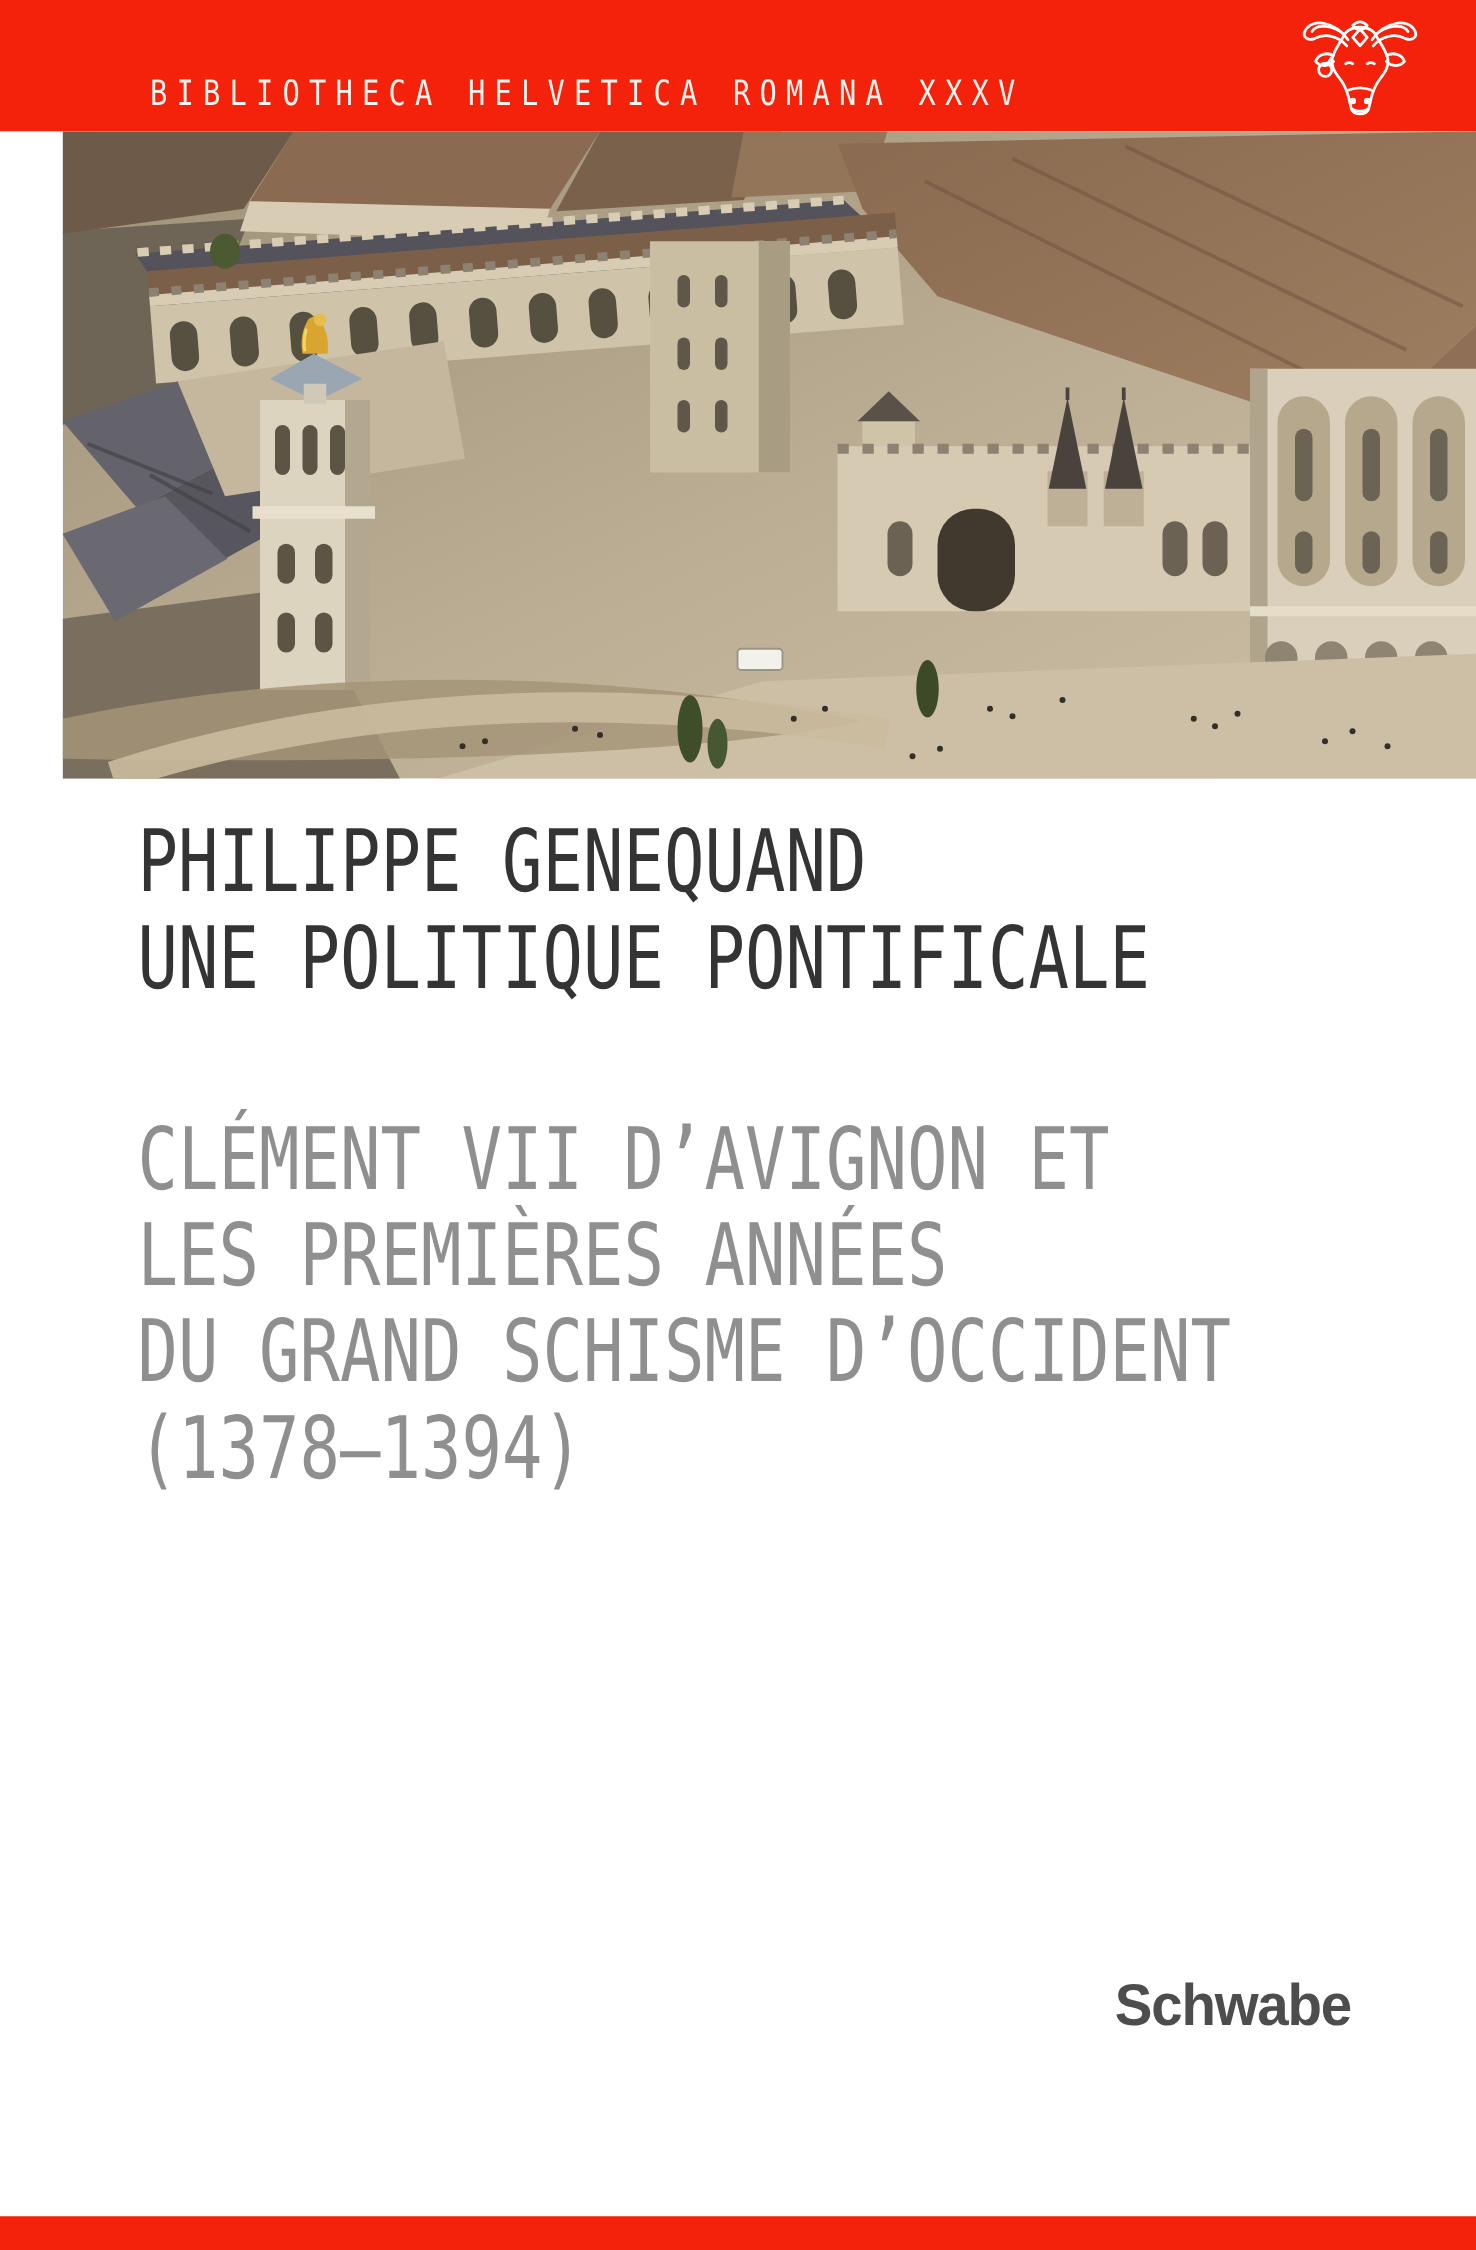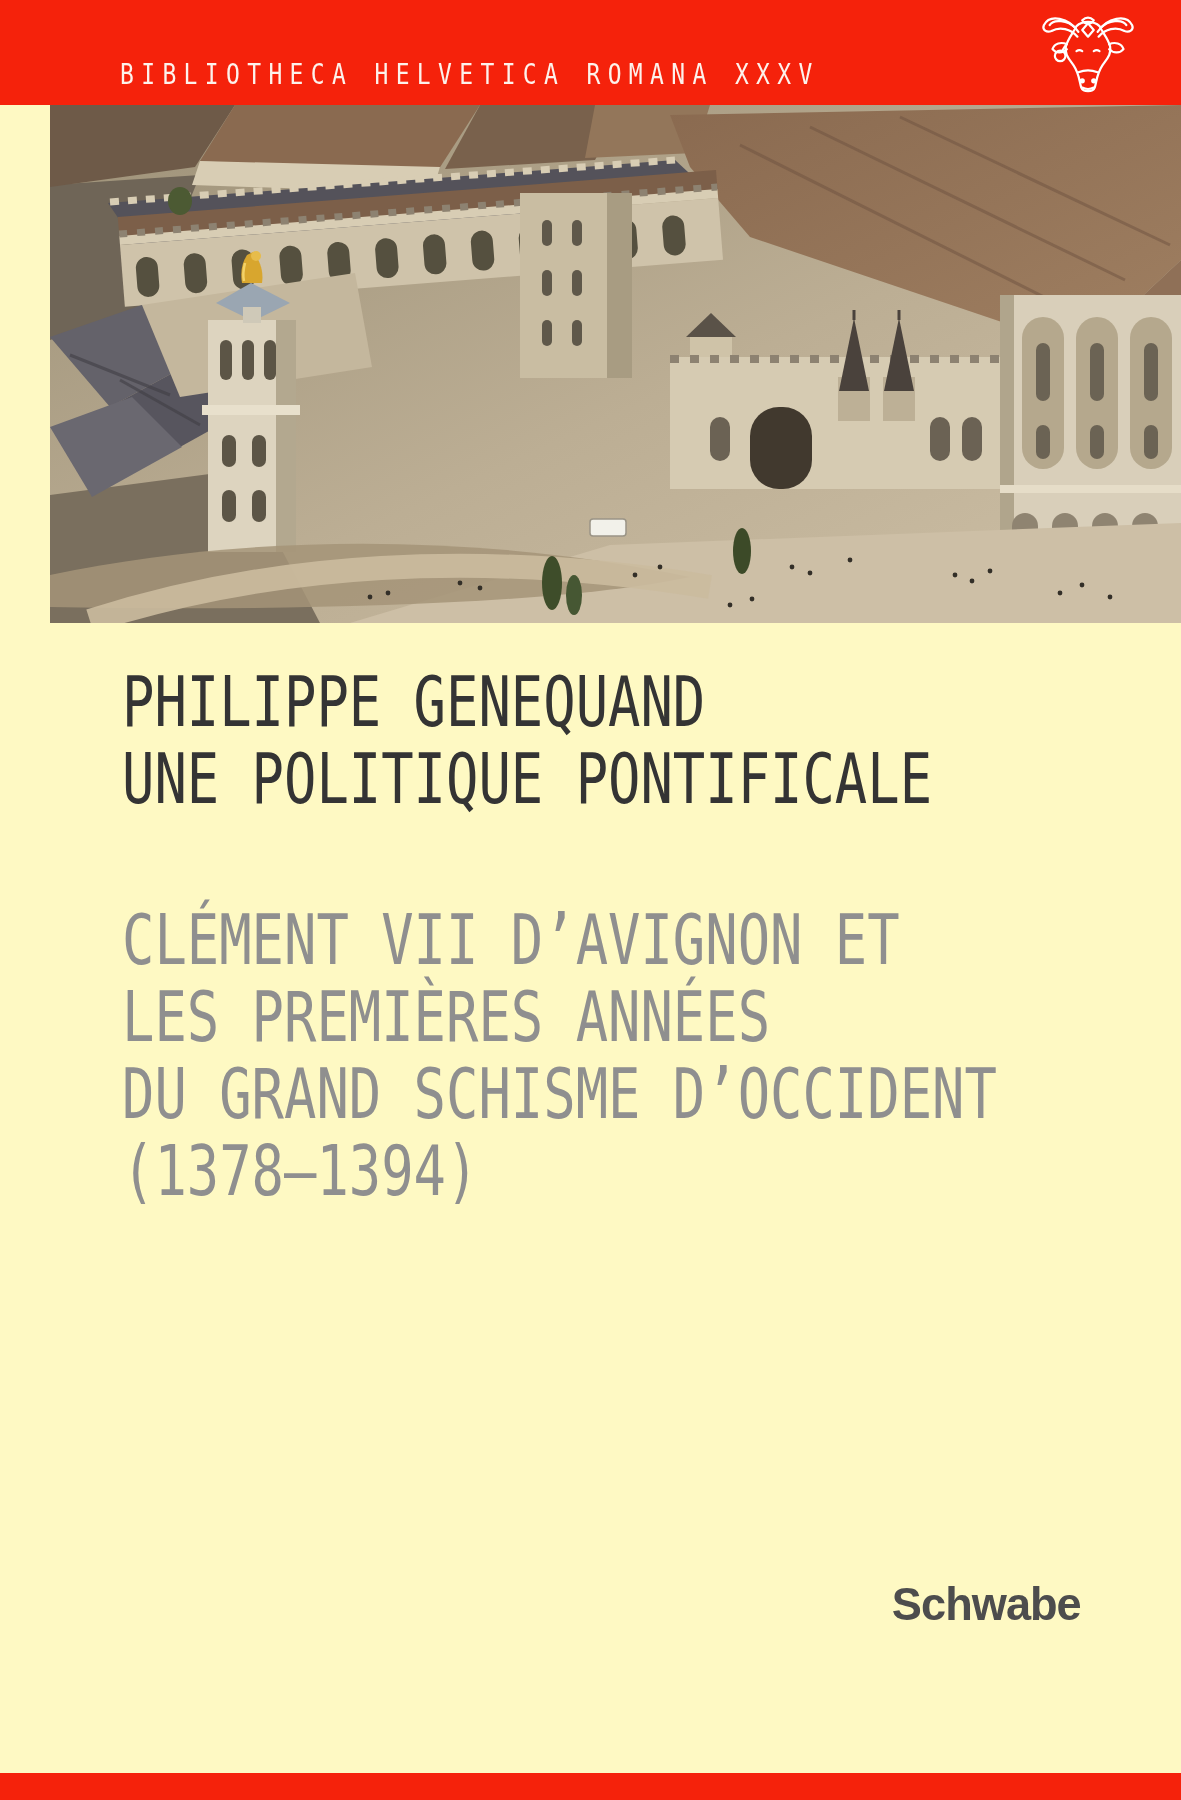--- a/index.html
+++ b/index.html
@@ -1,34 +1,34 @@
 <!DOCTYPE html>
 <html><head>
 <meta charset="utf-8">
 <style>
   html,body{margin:0;padding:0;background:#9a9a9a;}
   .cover{
     position:relative;width:1181px;height:1800px;overflow:hidden;
-    background:#fef9c3;font-family:"Liberation Sans",sans-serif;
+    background:#ffffff;font-family:"Liberation Sans",sans-serif;
   }
   
   .band-top{position:absolute;left:0;top:0;width:1181px;height:105px;background:#f5220b;}
   .band-title{
     position:absolute;left:120px;top:58px;margin:0;
     font-family:"DejaVu Sans Mono",monospace;font-size:28px;font-weight:400;
     letter-spacing:9px;color:#fdf2ec;white-space:nowrap;
     transform:scaleX(0.82);transform-origin:0 0;
   }
   .bull{position:absolute;right:44px;top:5px;width:98px;height:96px;}
   
   .photo{position:absolute;left:50px;top:105px;width:1131px;height:518px;overflow:hidden;}
   .photo svg{display:block;width:100%;height:100%;}
   
   .titleblock,.subtitleblock{
-    position:absolute;left:106px;margin:16px;list-style:none;padding:0;
+    position:absolute;left:106px;margin:4px;list-style:none;padding:0;
     font-family:"DejaVu Sans Mono",monospace;font-weight:400;
     font-size:69px;line-height:77px;white-space:nowrap;
   }
   .titleblock{top:648px;color:#343434;}
   .subtitleblock{top:886px;color:#8f8f8f;}
   .cond{display:block;transform:scaleX(0.78);transform-origin:0 50%;}
   
   .publisher{
     position:absolute;top:1576px;right:100px;margin:0;
     font-family:"Liberation Sans",sans-serif;font-weight:700;font-size:47px;

